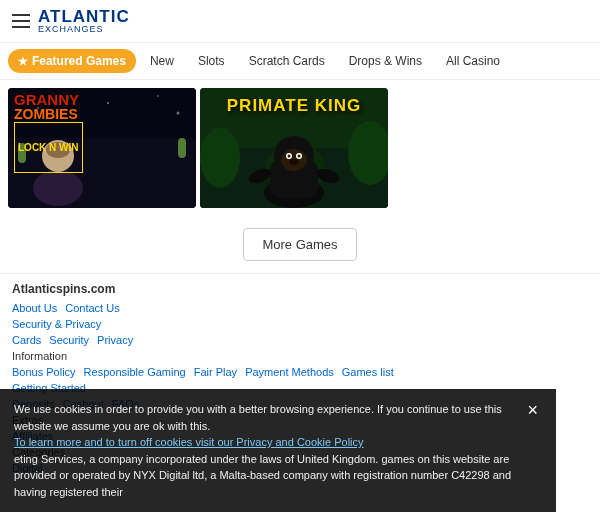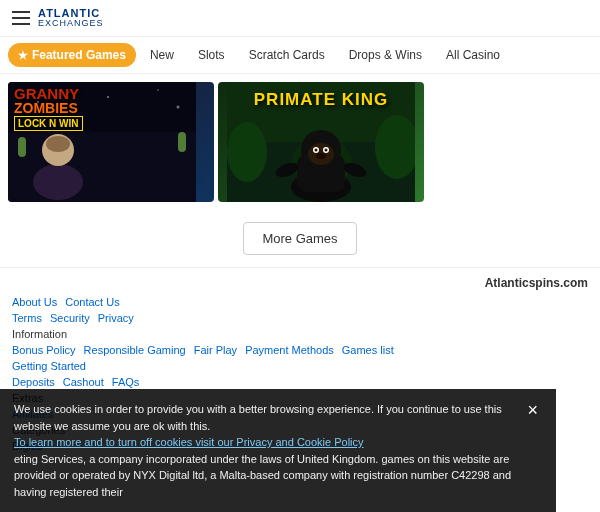--- a/index.html
+++ b/index.html
@@ -36,21 +36,21 @@
       height: 2px;
       background: #333;
     }
     .logo {
       display: flex;
       flex-direction: column;
       align-items: flex-start;
       line-height: 1;
     }
     .logo-atlantic {
-      font-size: 11px;
+      font-size: 17px;
       font-weight: bold;
       color: #003580;
       letter-spacing: 1px;
       text-transform: uppercase;
     }
     .logo-exchange {
       font-size: 9px;
       color: #003580;
       letter-spacing: 1px;
       text-transform: uppercase;
@@ -116,21 +116,21 @@
     }
 
     
     .games-grid {
       display: flex;
       flex-wrap: wrap;
       padding: 8px;
       gap: 4px;
     }
     .game-card {
-      width: 206px;
+      width: 188px;
       height: 120px;
       border-radius: 4px;
       overflow: hidden;
       position: relative;
       cursor: pointer;
     }
     .game-card-granny {
       background: linear-gradient(135deg, #1a1a2e 0%, #16213e 50%, #0f3460 100%);
     }
     .game-card-primate {
@@ -177,21 +177,20 @@
     
     .footer {
       padding: 8px 12px;
       border-top: 1px solid #eee;
     }
     .footer-brand {
       color: #333;
       font-weight: bold;
       font-size: 12px;
       margin-bottom: 6px;
-      text-align: right;
     }
     .footer-row {
       display: flex;
       flex-wrap: wrap;
       gap: 4px;
       margin-bottom: 4px;
       align-items: flex-end;
     }
     .footer-link {
       color: #0066cc;
@@ -292,21 +291,21 @@
         <ellipse cx="50" cy="62" rx="12" ry="8" fill="#8B6B4A"></ellipse>
 
         <rect x="10" y="55" width="8" height="20" rx="4" fill="#5a8a3a" opacity="0.9"></rect>
         <rect x="170" y="50" width="8" height="20" rx="4" fill="#5a8a3a" opacity="0.9"></rect>
 
         <rect x="0" y="0" width="188" height="50" fill="rgba(0,0,0,0.3)"></rect>
       </svg>
       <div style="position:absolute;top:4px;left:6px;right:6px;">
         <div style="color:#cc2200;font-size:15px;font-weight:900;text-shadow:1px 1px 3px #000;line-height:1;">GRANNY</div>
         <div style="color:#ff6600;font-size:14px;font-weight:900;text-shadow:1px 1px 3px #000;line-height:1;">ZOMBIES</div>
-        <div style="color:#ffdd00;font-size:10px;font-weight:bold;border:1px solid #ffdd00;display:inline-block;padding:1px 3px;margin-top:1px;">LOCK N WIN</div>
+        <div style="color:#ffdd00;font-size:10px;font-weight:bold;border:1px solid #ffdd00;display:inline-block;padding:19px 3px;margin-top:1px;">LOCK N WIN</div>
       </div>
     </div>
   </div>
 
   <div class="game-card game-card-primate">
     <div class="primate-scene">
       <svg width="188" height="120">
         <rect width="188" height="120" fill="#0d2b0d"></rect>
 
         <rect x="0" y="60" width="188" height="60" fill="#0a2010"></rect>
@@ -344,23 +343,26 @@
 
 <footer class="footer">
   <div class="footer-brand">Atlanticspins.com</div>
 
   <div class="footer-row">
     <a class="footer-link">About Us</a>
     <span class="footer-separator"> </span>
     <a class="footer-link">Contact Us</a>
   </div>
 
-
-  <div class="footer-row">
-    <a class="footer-link">Terms</a>
+  <div class="footer-row">
+    <a class="footer-link">Security &amp; Privacy</a>
+  </div>
+
+  <div class="footer-row">
+    <a class="footer-link">Cards</a>
     <span class="footer-separator"> </span>
     <a class="footer-link">Security</a>
     <span class="footer-separator"> </span>
     <a class="footer-link">Privacy</a>
   </div>
 
   <div class="footer-row">
     <span class="footer-label">Information</span>
   </div>
 

